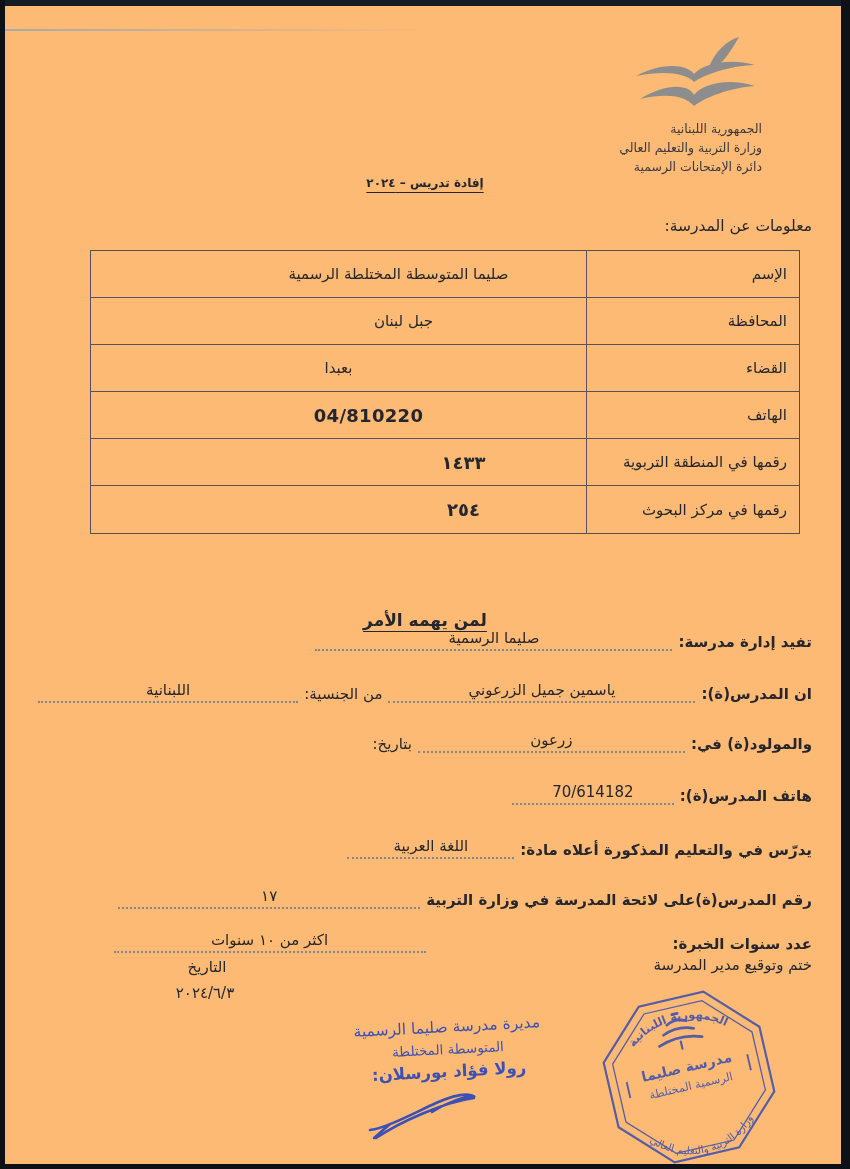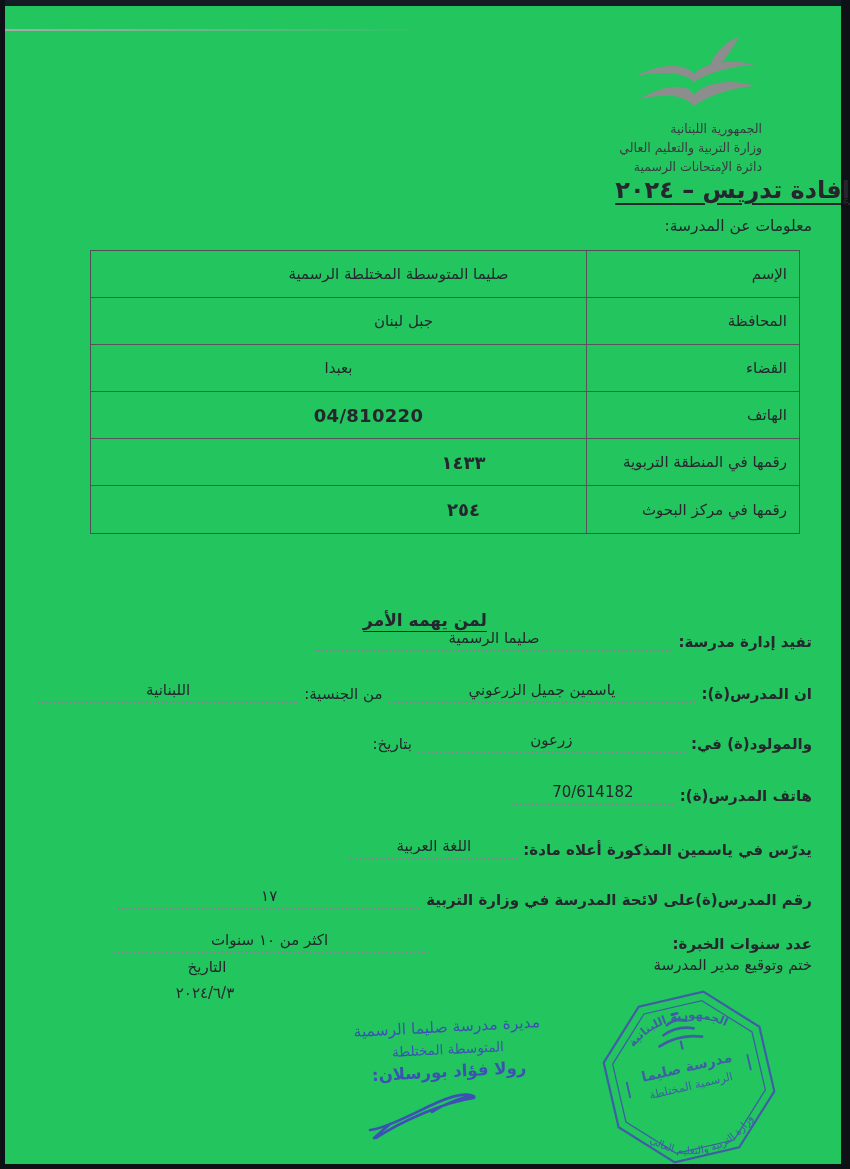--- a/index.html
+++ b/index.html
@@ -1,32 +1,32 @@
 <!DOCTYPE html>
 <html lang="ar"><head>
 <meta charset="utf-8">
 <style>
   html,body{margin:0;padding:0;background:#e8e8e8;}
-  .page{position:relative;width:850px;height:1169px;background:#22c55e;overflow:hidden;
+  .page{position:relative;width:850px;height:1169px;background:#fdba74;overflow:hidden;
         font-family:"DejaVu Sans",sans-serif;color:#26262e;direction:rtl;}
   
   .edge{position:absolute;background:#0d1014;}
   .edge-top{top:0;left:0;right:0;height:6px;background:#141c24;}
   .edge-left{top:0;left:0;bottom:0;width:5px;}
   .edge-right{top:0;right:0;bottom:0;width:9px;background:#0e1116;}
   .edge-bottom{left:0;right:0;bottom:0;height:5px;}
   .scan-line{position:absolute;top:29px;left:5px;width:430px;height:2px;
              background:linear-gradient(to right,#a9a9a9,rgba(255,255,255,0));}
   
   .header{position:absolute;top:36px;right:88px;width:150px;text-align:right;}
   .logo{display:block;margin:0 0 4px auto;}
   .org-lines{font-size:12.5px;line-height:1.5;color:#3a3a42;white-space:nowrap;}
   
-  .doc-title{position:absolute;top:176px;left:0;right:0;
-             font-size:24px;font-weight:bold;}
+  .doc-title{position:absolute;top:176px;left:0;right:0;text-align:center;
+             font-size:12px;font-weight:bold;}
   .doc-title span{text-decoration:underline;text-underline-offset:5px;}
   .info-heading{position:absolute;top:217px;right:38px;font-size:15.5px;}
   
   .info-table{position:absolute;top:250px;right:50px;width:708px;height:282px;
               border:1px solid #505056;display:grid;grid-template-rows:repeat(6,1fr);}
   .trow{display:grid;grid-template-columns:213px 1fr;border-bottom:1px solid #55555b;}
   .trow:last-child{border-bottom:none;}
   .tcell-label{display:flex;align-items:center;padding-right:12px;font-size:15px;
                border-left:1px solid #55555b;}
   .tcell-value{display:flex;align-items:center;justify-content:center;font-size:15px;}
@@ -135,21 +135,21 @@
     <span class="ffield" style="width:255px">زرعون</span>
     <span class="flabel-plain">بتاريخ:</span>
   </div>
 
   <div class="fline" style="top:782px">
     <span class="flabel">هاتف المدرس(ة):</span>
     <span class="ffield" style="width:150px">70/614182</span>
   </div>
 
   <div class="fline" style="top:836px">
-    <span class="flabel">يدرّس في ياسمين المذكورة أعلاه مادة:</span>
+    <span class="flabel">يدرّس في والتعليم المذكورة أعلاه مادة:</span>
     <span class="ffield" style="width:155px">اللغة العربية</span>
   </div>
 
   <div class="fline" style="top:886px">
     <span class="flabel">رقم المدرس(ة)على لائحة المدرسة في وزارة التربية</span>
     <span class="ffield" style="width:290px">١٧</span>
   </div>
 
   <div class="fline" style="top:930px">
     <span class="flabel">عدد سنوات الخبرة:</span>

